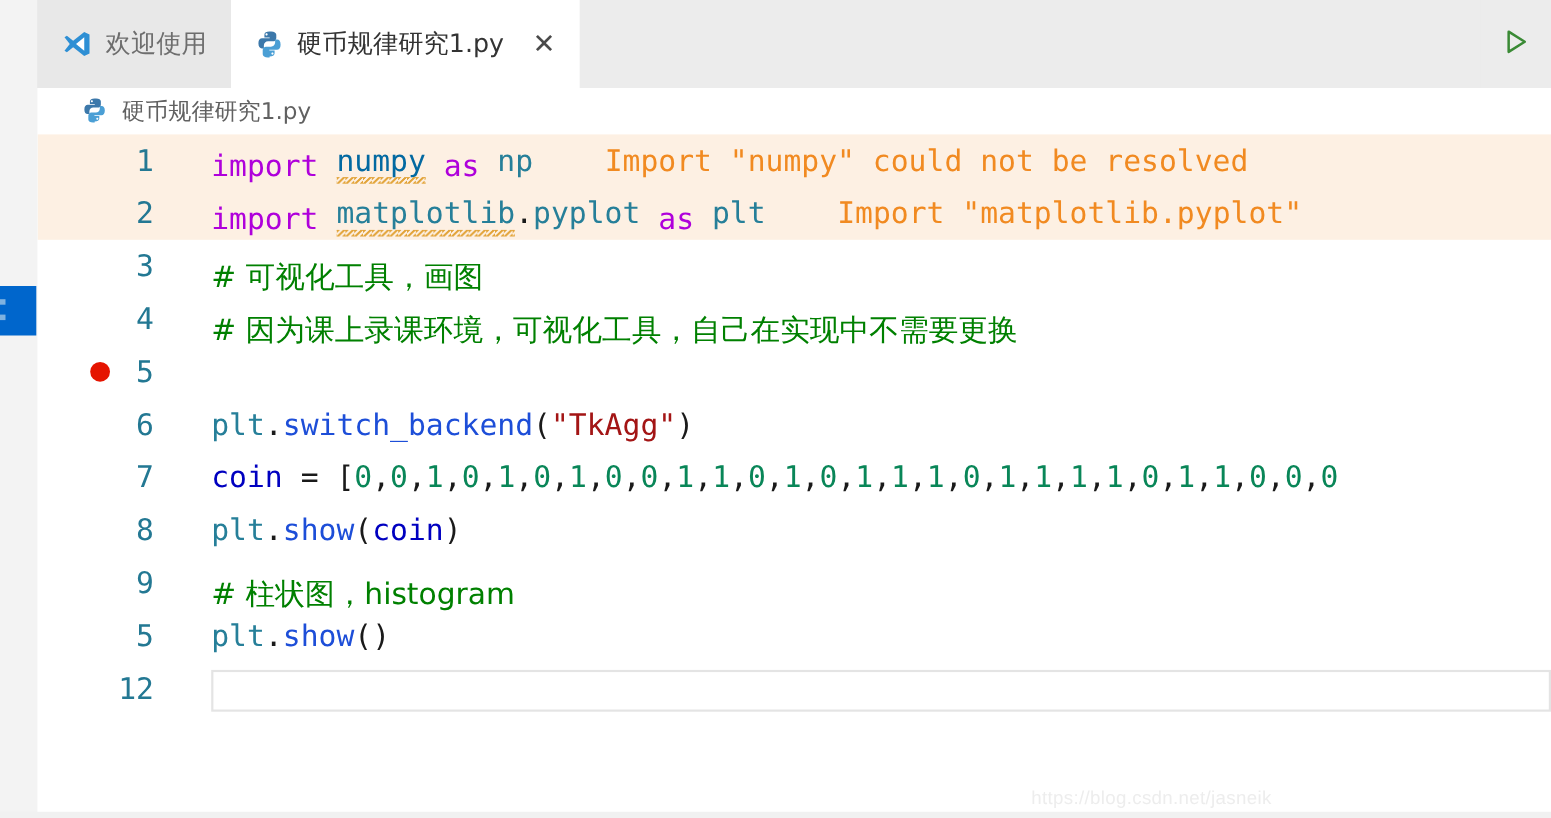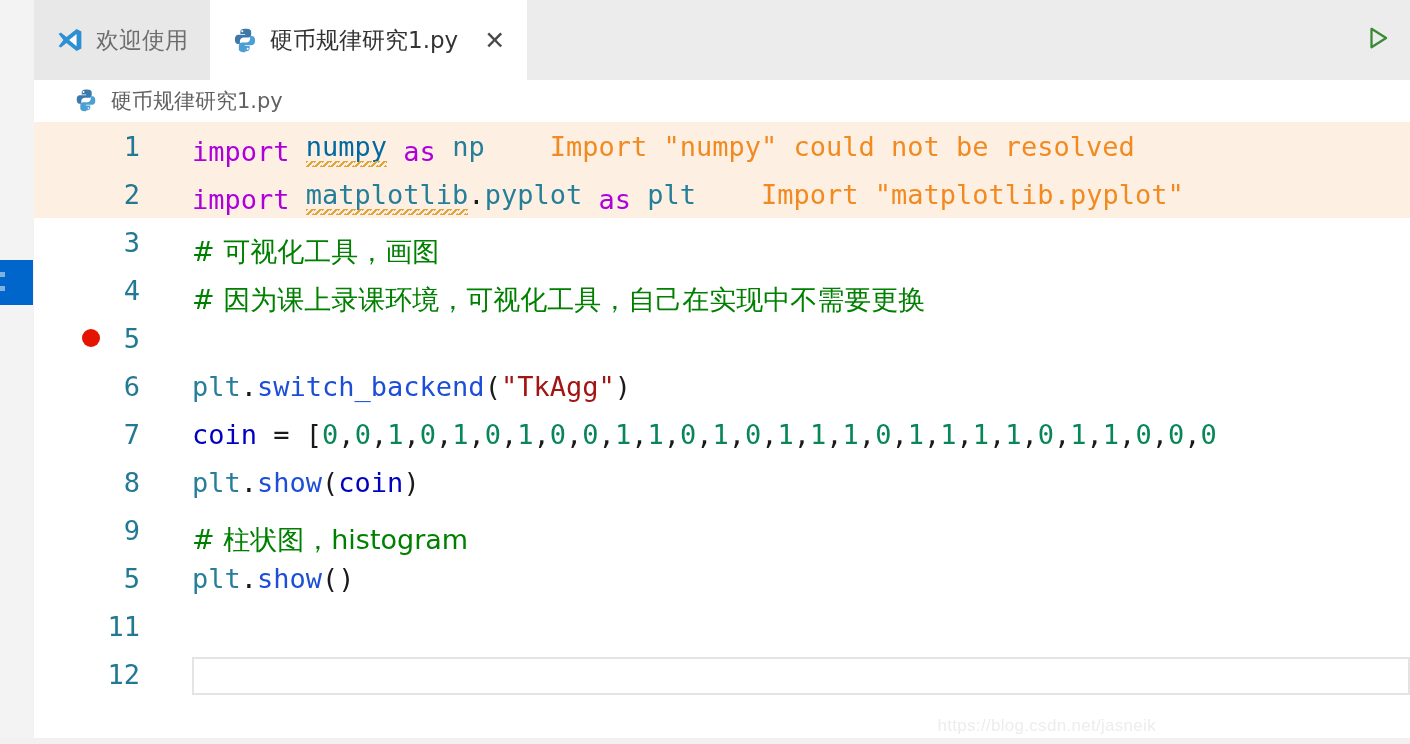--- a/index.html
+++ b/index.html
@@ -300,21 +300,20 @@
         <div class="line warn-bg"><div class="gutter">1</div><div class="code-text"><span class="kw">import </span><span class="ident squiggle">numpy</span><span class="punc"> </span><span class="kw">as</span><span class="punc"> </span><span class="mod">np</span><span class="punc">    </span><span class="warntext">Import "numpy" could not be resolved</span></div></div>
         <div class="line warn-bg"><div class="gutter">2</div><div class="code-text"><span class="kw">import </span><span class="mod squiggle">matplotlib</span><span class="dot">.</span><span class="mod">pyplot</span><span class="punc"> </span><span class="kw">as</span><span class="punc"> </span><span class="mod">plt</span><span class="punc">    </span><span class="warntext">Import "matplotlib.pyplot"</span></div></div>
         <div class="line"><div class="gutter">3</div><div class="code-text"><span class="cmt cn"># 可视化工具，画图</span></div></div>
         <div class="line"><div class="gutter">4</div><div class="code-text"><span class="cmt cn"># 因为课上录课环境，可视化工具，自己在实现中不需要更换</span></div></div>
         <div class="line"><div class="gutter">5</div><div class="breakpoint"></div><div class="code-text"></div></div>
         <div class="line"><div class="gutter">6</div><div class="code-text"><span class="mod">plt</span><span class="dot">.</span><span class="fn">switch_backend</span><span class="punc">(</span><span class="str">"TkAgg"</span><span class="punc">)</span></div></div>
         <div class="line"><div class="gutter">7</div><div class="code-text"><span class="var">coin</span><span class="punc"> </span><span class="punc">=</span><span class="punc"> </span><span class="punc">[</span><span class="num">0</span><span class="punc">,</span><span class="num">0</span><span class="punc">,</span><span class="num">1</span><span class="punc">,</span><span class="num">0</span><span class="punc">,</span><span class="num">1</span><span class="punc">,</span><span class="num">0</span><span class="punc">,</span><span class="num">1</span><span class="punc">,</span><span class="num">0</span><span class="punc">,</span><span class="num">0</span><span class="punc">,</span><span class="num">1</span><span class="punc">,</span><span class="num">1</span><span class="punc">,</span><span class="num">0</span><span class="punc">,</span><span class="num">1</span><span class="punc">,</span><span class="num">0</span><span class="punc">,</span><span class="num">1</span><span class="punc">,</span><span class="num">1</span><span class="punc">,</span><span class="num">1</span><span class="punc">,</span><span class="num">0</span><span class="punc">,</span><span class="num">1</span><span class="punc">,</span><span class="num">1</span><span class="punc">,</span><span class="num">1</span><span class="punc">,</span><span class="num">1</span><span class="punc">,</span><span class="num">0</span><span class="punc">,</span><span class="num">1</span><span class="punc">,</span><span class="num">1</span><span class="punc">,</span><span class="num">0</span><span class="punc">,</span><span class="num">0</span><span class="punc">,</span><span class="num">0</span></div></div>
         <div class="line"><div class="gutter">8</div><div class="code-text"><span class="mod">plt</span><span class="dot">.</span><span class="fn">show</span><span class="punc">(</span><span class="var">coin</span><span class="punc">)</span></div></div>
         <div class="line"><div class="gutter">9</div><div class="code-text"><span class="cmt cn"># 柱状图，histogram</span></div></div>
         <div class="line"><div class="gutter">5</div><div class="code-text"><span class="mod">plt</span><span class="dot">.</span><span class="fn">show</span><span class="punc">(</span><span class="punc">)</span></div></div>
-        <div class="line"><div class="gutter">11</div><div class="code-text"></div></div>
         <div class="line"><div class="gutter">12</div><div class="input-box"></div><div class="code-text"></div></div>
       </div>
   </div>
 
   <div class="bottom-edge"></div>
   <div class="watermark">https://blog.csdn.net/jasneik</div>
 
 </div>
 
 </body></html>

